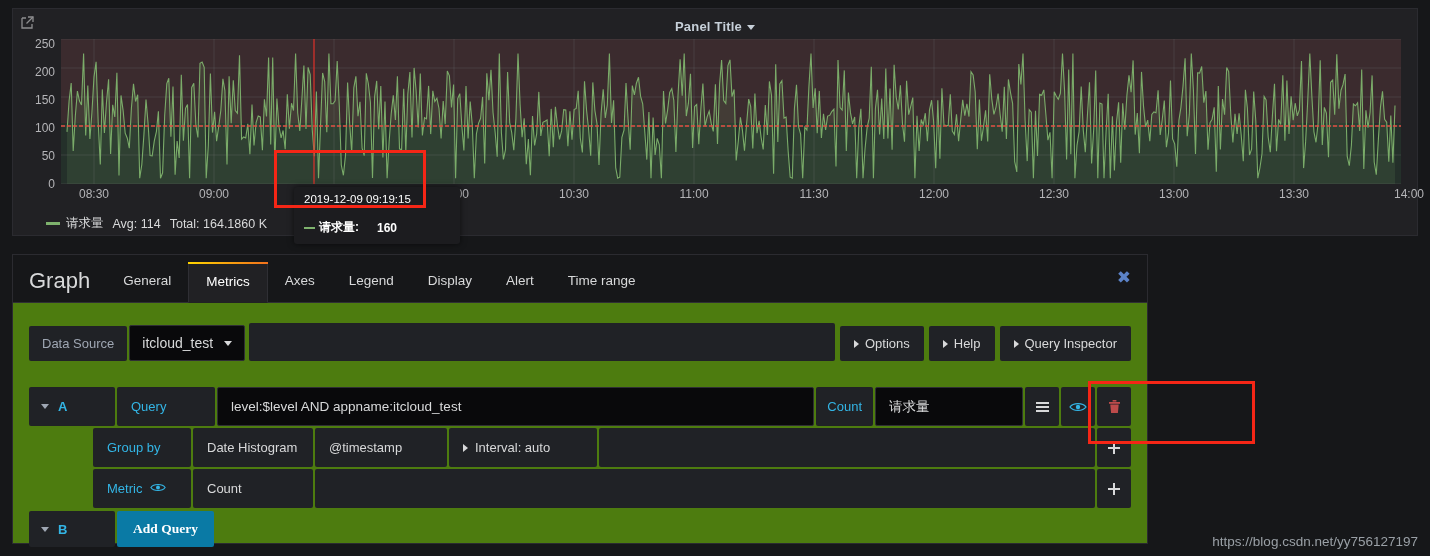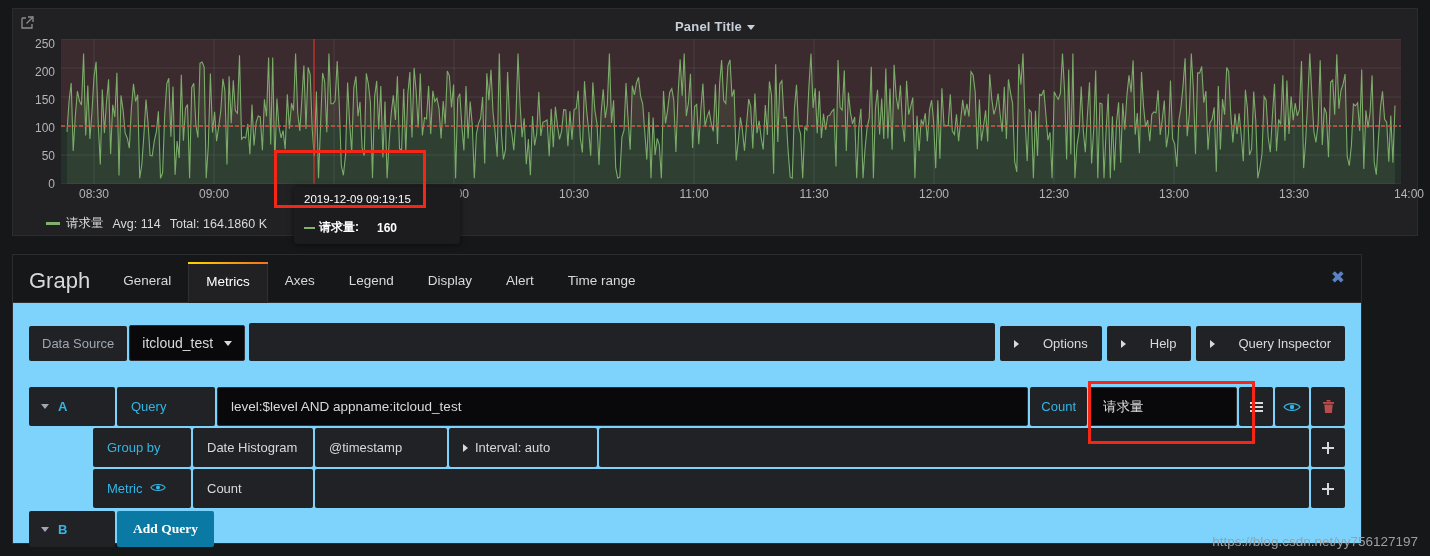--- a/index.html
+++ b/index.html
@@ -180,23 +180,23 @@
     margin-right: 6px;
   }
   .legend-name { color: #d8d9da; margin-right: 9px; }
   .legend-stat { color: #d8d9da; margin-right: 9px; }
 
   
   .editor {
     position: absolute;
     left: 12px;
     top: 254px;
-    width: 1350px;
+    width: 1136px;
     height: 290px;
-    background: #7dd3fc;
+    background: #4d7c0f;
     border: 1px solid #2b2b30;
     box-sizing: border-box;
   }
 
   .tabbar {
     position: relative;
     height: 47px;
     border-bottom: 1px solid #2f2f34;
     display: flex;
     align-items: flex-end;
@@ -283,21 +283,21 @@
     background: #202226;
     color: #d8d9da;
     font-size: 13px;
     padding: 10px 14px;
     border-radius: 2px;
     margin-left: 3px;
     cursor: pointer;
     white-space: nowrap;
     display: flex;
     align-items: center;
-    gap: 24px;
+    gap: 6px;
   }
   .r-caret {
     border-top: 4px solid transparent;
     border-bottom: 4px solid transparent;
     border-left: 5px solid #d8d9da;
   }
 
   
   .queries { margin-top: 26px; }
   .qrow { display: flex; align-items: stretch; gap: 2px; margin-bottom: 2px; }

